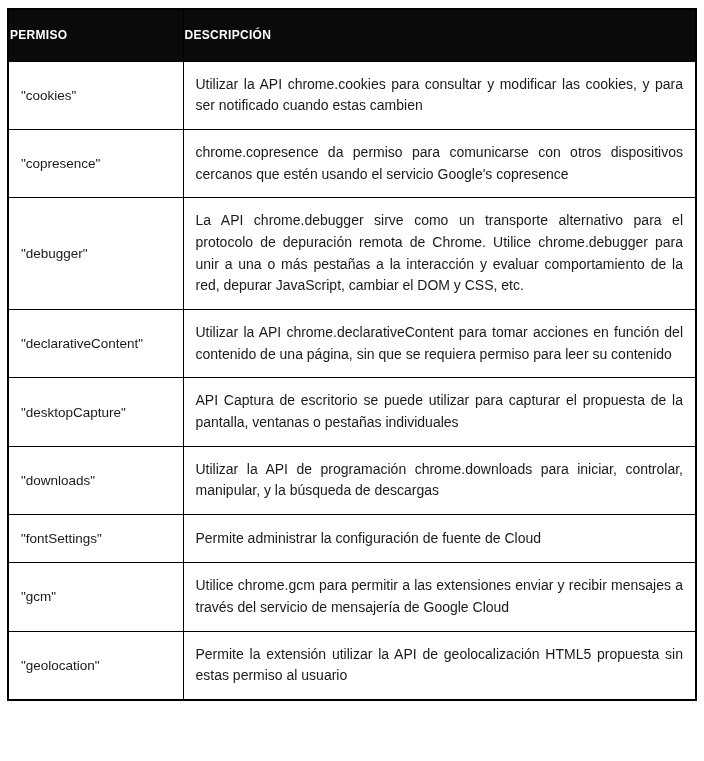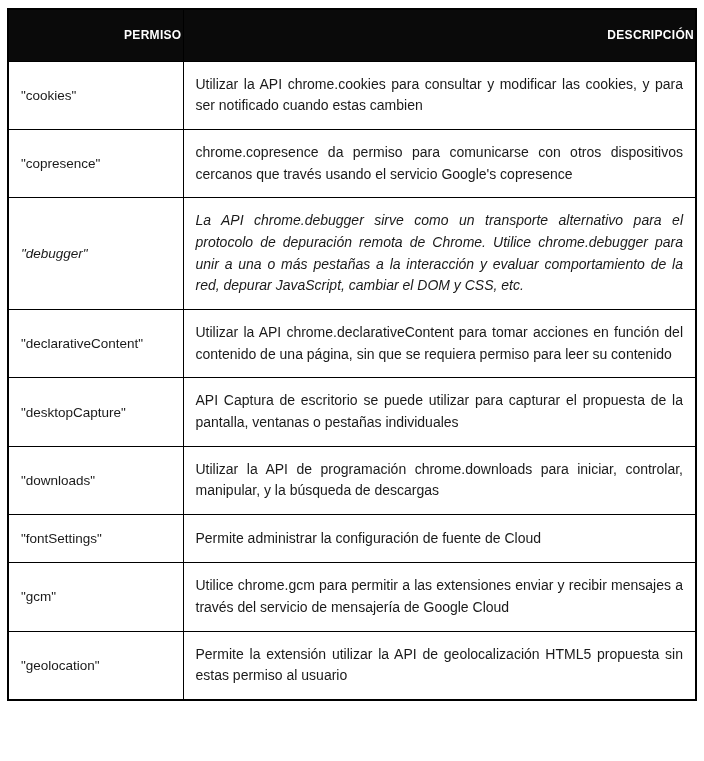--- a/index.html
+++ b/index.html
@@ -26,39 +26,39 @@
   table.perm-table td {
     border: 1px solid #000000;
     vertical-align: middle;
     box-sizing: border-box;
   }
   thead th {
     background: #0a0a0a;
     color: #ffffff;
     font-weight: bold;
     font-size: 12px;
-    text-align: right;
+    text-align: left;
     height: 52px;
     letter-spacing: 0.3px;
   }
   td.permiso-cell {
     padding: 10px 6px 10px 12px;
     font-size: 13.5px;
     color: #1a1a1a;
   }
   td.descripcion-cell {
     padding: 12px 12px;
     font-size: 14px;
     color: #1a1a1a;
     text-align: justify;
     line-height: 1.55;
   }
   tr.row-short td { height: 48px; }
   tr.row-med td { height: 64px; }
-  tr.row-tall td { height: 108px; font-style: italic; }
+  tr.row-tall td { height: 108px; }
 </style>
 </head>
 <body>
 
 <div class="page">
   <table class="perm-table">
     <colgroup>
       <col class="col-permiso">
       <col class="col-descripcion">
     </colgroup>
@@ -68,21 +68,21 @@
         <th>DESCRIPCIÓN</th>
       </tr>
     </thead>
     <tbody>
       <tr class="row-med">
         <td class="permiso-cell">"cookies"</td>
         <td class="descripcion-cell">Utilizar la API chrome.cookies para consultar y modificar las cookies, y para ser notificado cuando estas cambien</td>
       </tr>
       <tr class="row-med">
         <td class="permiso-cell">"copresence"</td>
-        <td class="descripcion-cell">chrome.copresence da permiso para comunicarse con otros dispositivos cercanos que través usando el servicio Google's copresence</td>
+        <td class="descripcion-cell">chrome.copresence da permiso para comunicarse con otros dispositivos cercanos que estén usando el servicio Google's copresence</td>
       </tr>
       <tr class="row-tall">
         <td class="permiso-cell">"debugger"</td>
         <td class="descripcion-cell">La API chrome.debugger sirve como un transporte alternativo para el protocolo de depuración remota de Chrome. Utilice chrome.debugger para unir a una o más pestañas a la interacción y evaluar comportamiento de la red, depurar JavaScript, cambiar el DOM y CSS, etc.</td>
       </tr>
       <tr class="row-med">
         <td class="permiso-cell">"declarativeContent"</td>
         <td class="descripcion-cell">Utilizar la API chrome.declarativeContent para tomar acciones en función del contenido de una página, sin que se requiera permiso para leer su contenido</td>
       </tr>
       <tr class="row-med">

